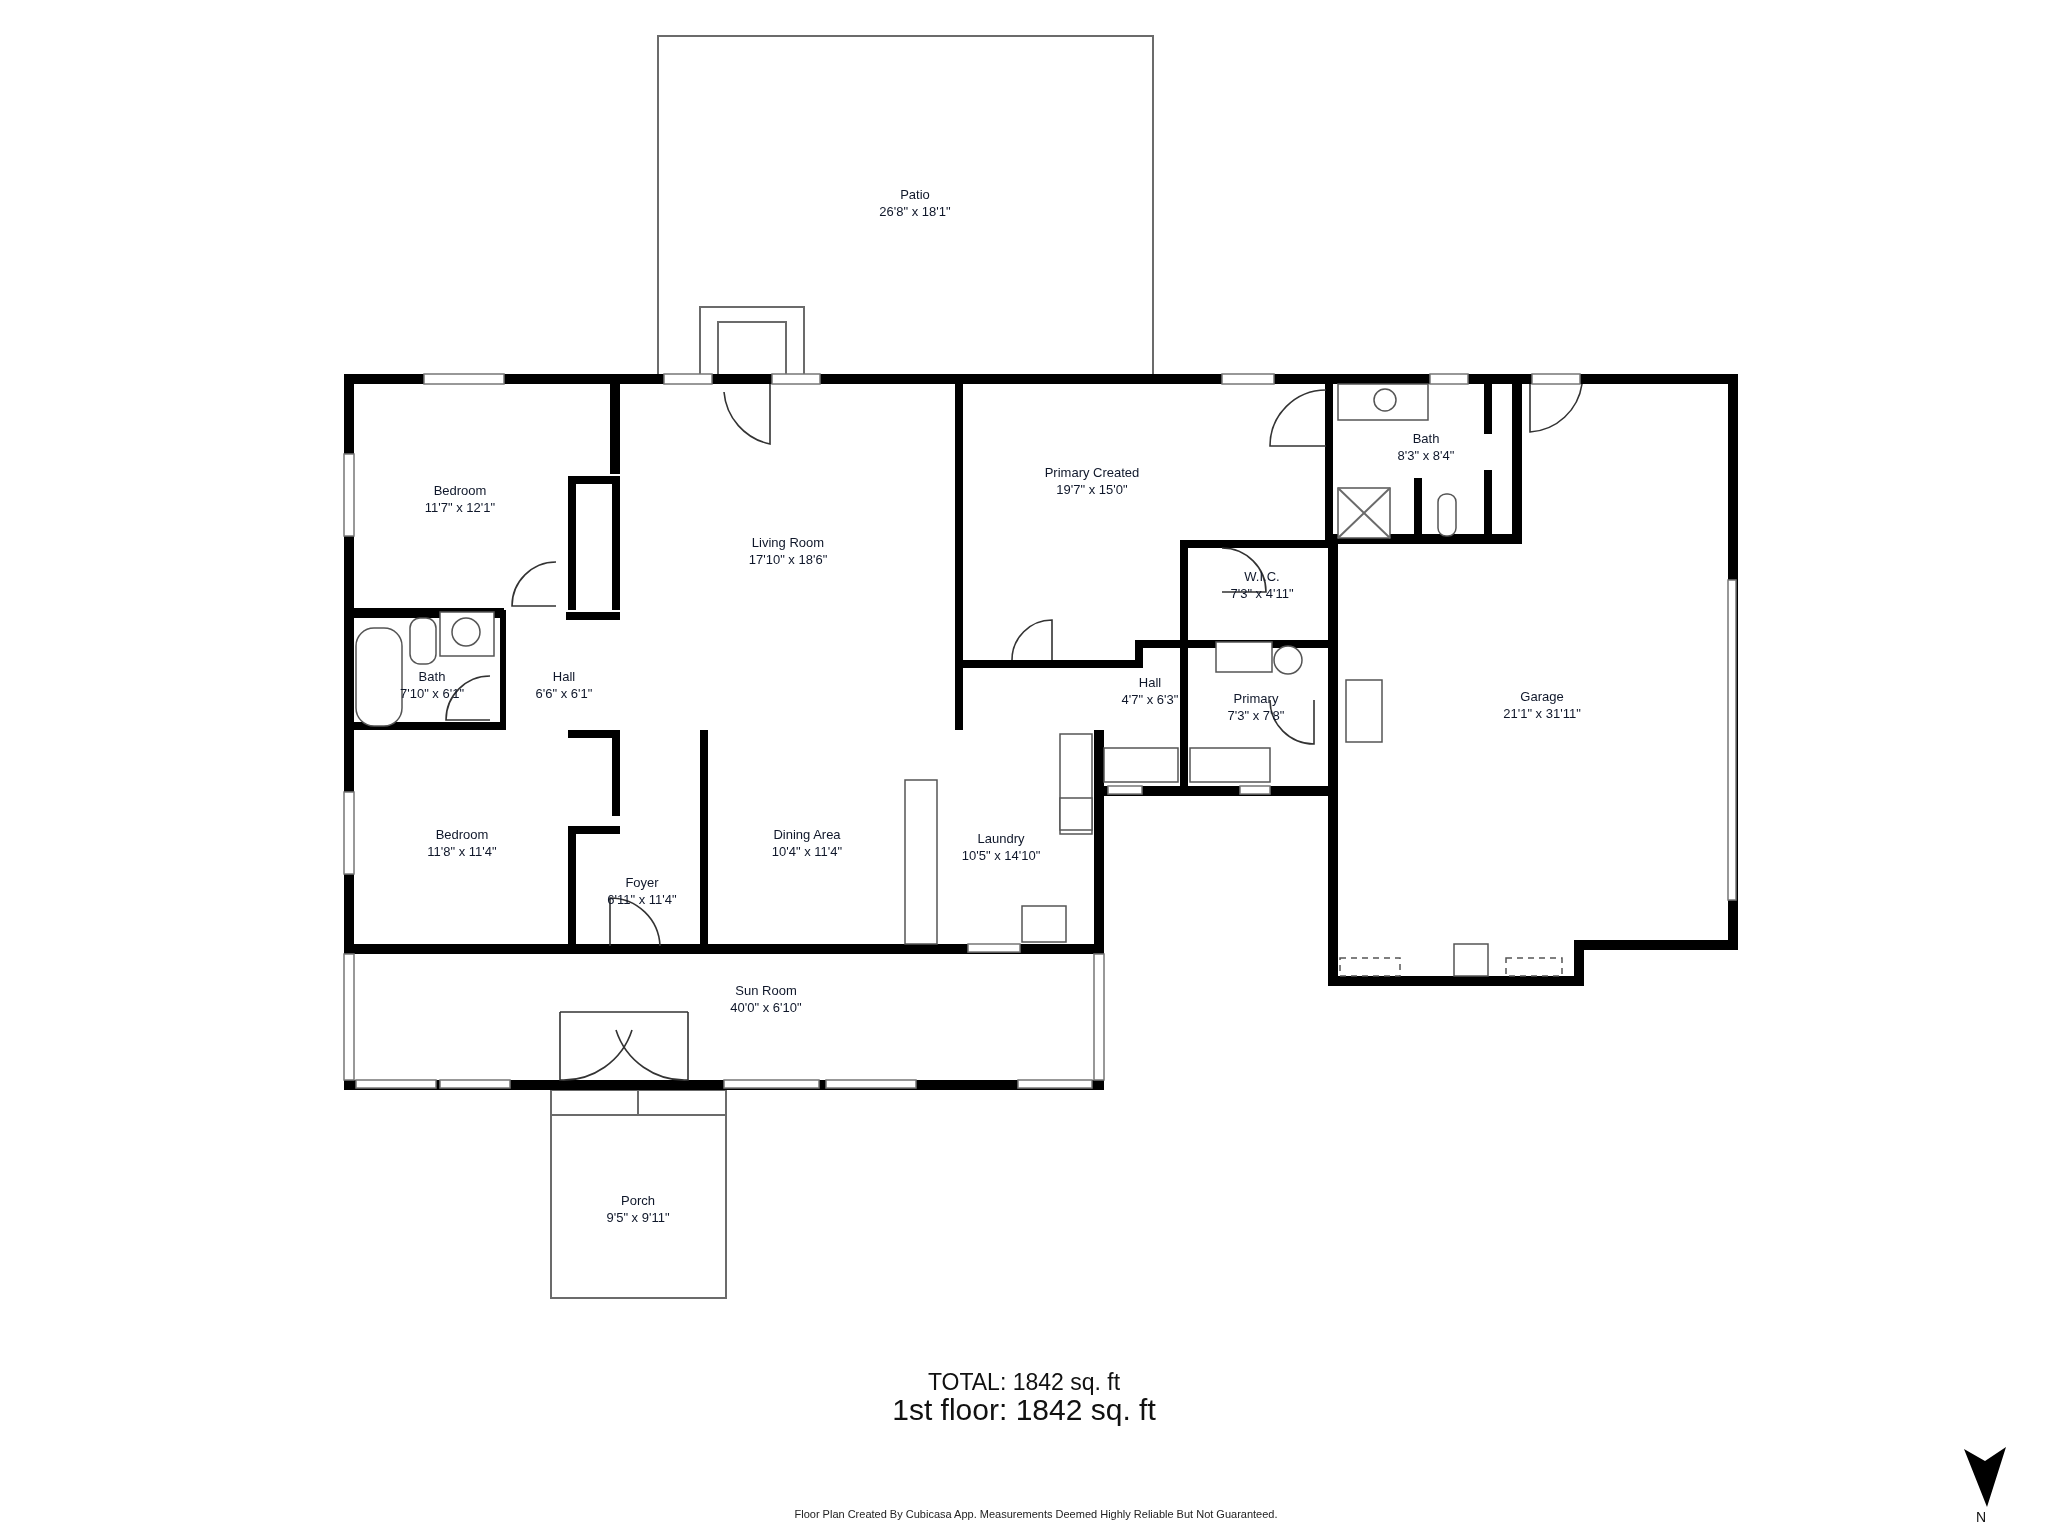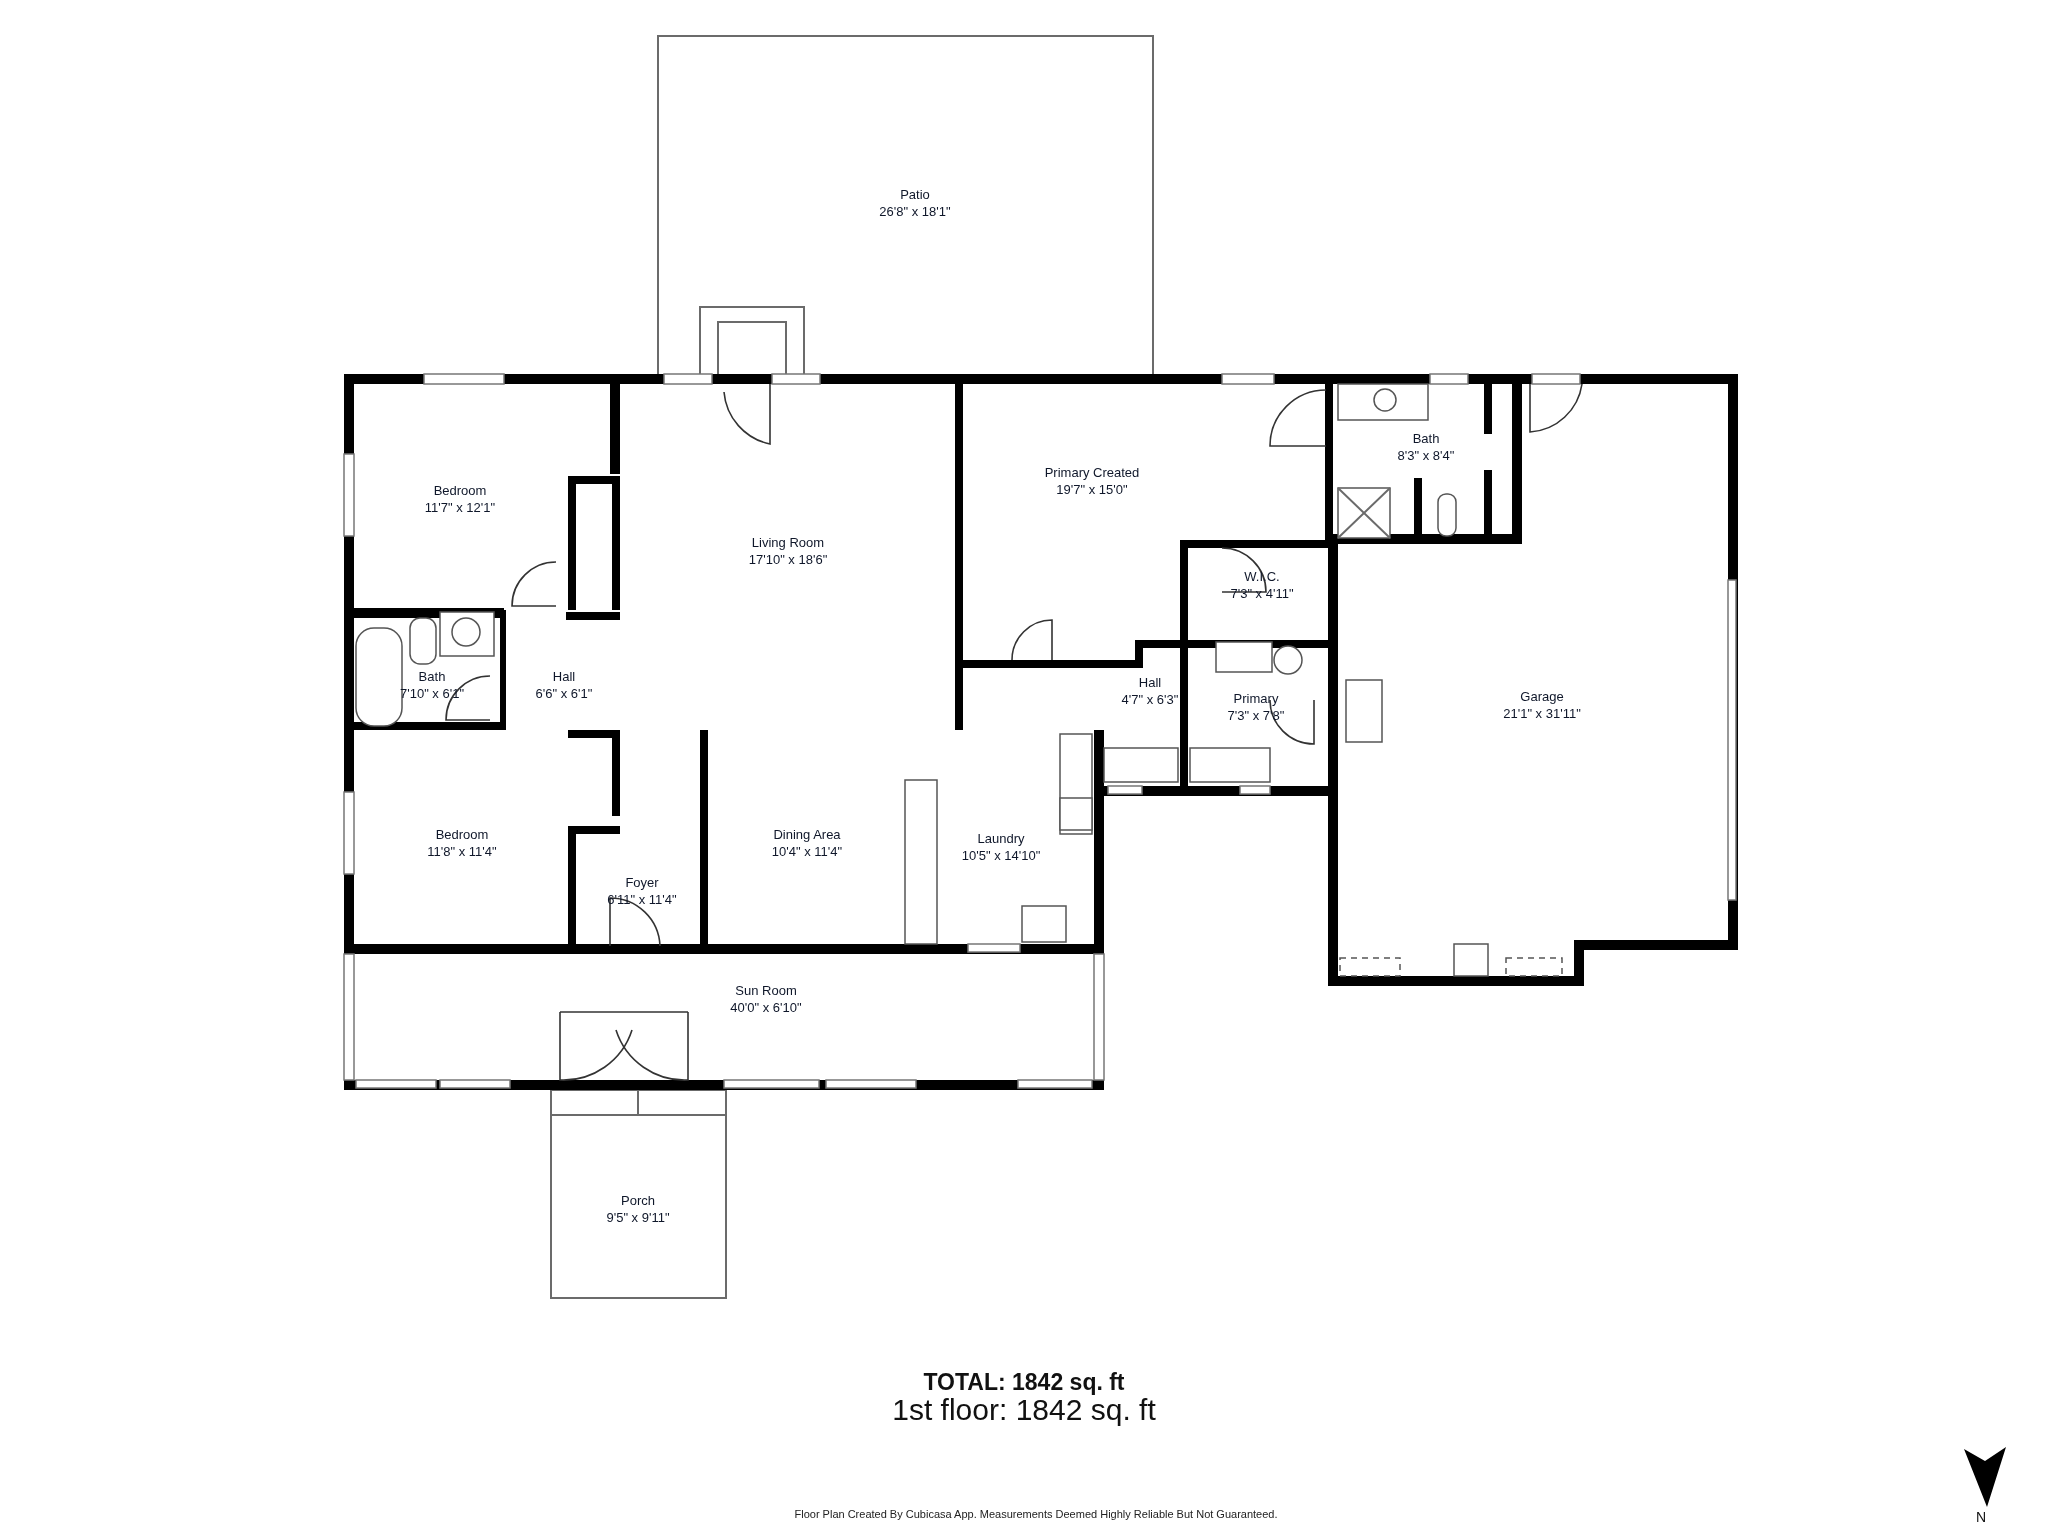--- a/index.html
+++ b/index.html
@@ -9,21 +9,21 @@
   .wall { fill: #000; }
   .thin { fill: none; stroke: #6b6b6b; stroke-width: 2; }
   .fix  { fill: #fff; stroke: #555; stroke-width: 1.5; }
   .dash { fill: none; stroke: #555; stroke-width: 1.5; stroke-dasharray: 6 5; }
   .win  { fill: #fff; stroke: #777; stroke-width: 1.5; }
   .door { fill: none; stroke: #333; stroke-width: 1.6; }
   .room-label { position: absolute; text-align: center; font-size: 13px; line-height: 17px;
                 color: #0f172a; transform: translateX(-50%); white-space: nowrap; }
   .room-label .name, .room-label .dims { display: block; }
   #summary { position: absolute; left: 0; width: 2048px; top: 1368px; text-align: center; }
-  #summary .total { font-size: 23px; font-weight: bold; line-height: 28px; }
+  #summary .total { font-size: 23px; font-weight: normal; line-height: 28px; }
   #summary .line { font-size: 30px; line-height: 28px; }
   #credit { position: absolute; left: 0; width: 2048px; top: 1508px; text-align: center; font-size: 11px; color: #222; padding-left: 12px; }
   #compass { position: absolute; left: 1960px; top: 1445px; width: 50px; height: 80px; }
   #compass .n { position: absolute; left: 16px; top: 64px; font-size: 14px; }
 </style>
 </head>
 <body>
 
 <svg id="plan" viewBox="0 0 2048 1536" xmlns="http://www.w3.org/2000/svg">
 

